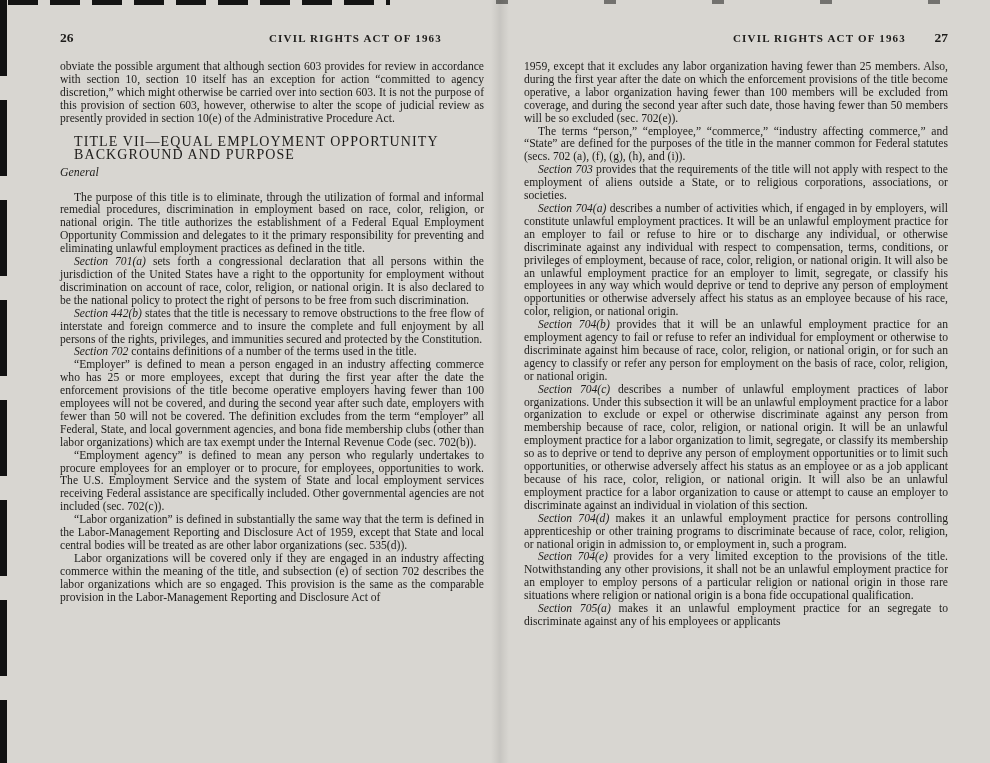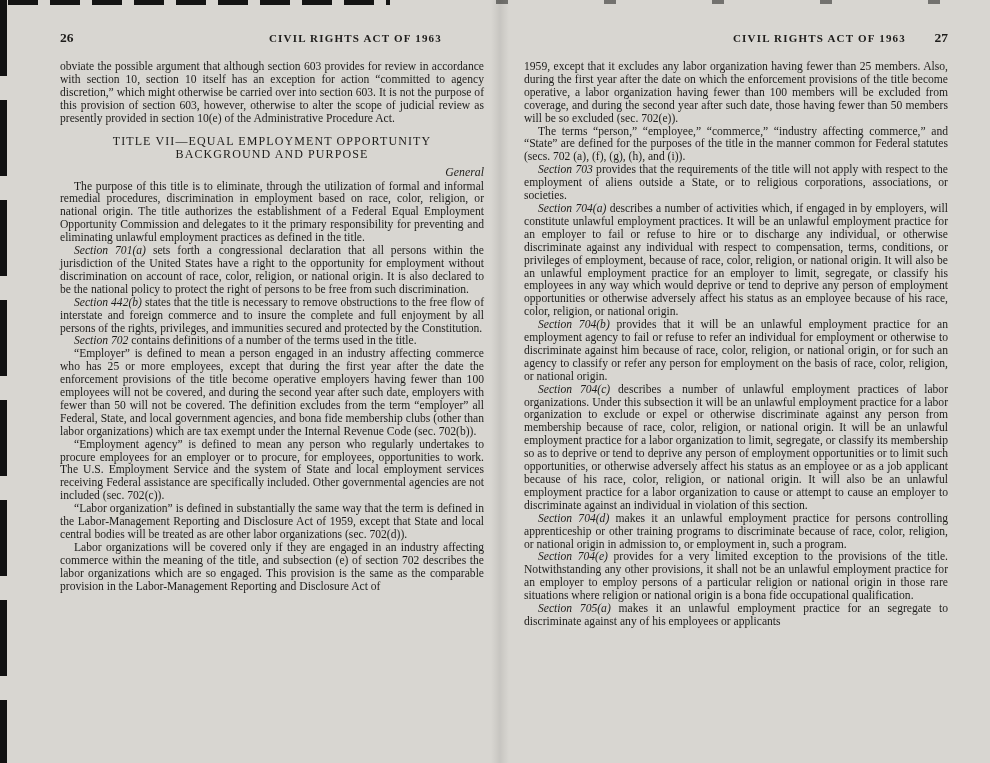--- a/index.html
+++ b/index.html
@@ -20,23 +20,23 @@
   .page{position:absolute;top:30px;width:424px;}
   .page-left{left:60px;}
   .page-right{left:524px;}
   .pagehead{display:flex;align-items:baseline;margin-bottom:15px;font-weight:bold;}
   .pagenum{font-size:13.5px;width:42px;}
   .page-right .pagenum{text-align:right;}
   .runtitle{flex:1;text-align:right;font-size:11px;letter-spacing:1.2px;font-weight:bold;}
   .para{margin:0;font-size:11.6px;line-height:12.9px;text-align:justify;text-indent:14px;}
   .para.noindent{text-indent:0;}
   .lead{font-style:italic;}
-  .heading{font-size:12px;letter-spacing:1.1px;text-align:center;
+  .heading{font-size:14px;letter-spacing:1.1px;
     margin:9px 14px 4px;line-height:13px;font-weight:normal;}
-  .subheading{font-style:italic;font-size:11.8px;margin:1px 0 1px;text-align:right;}
+  .subheading{font-style:italic;font-size:11.8px;margin:1px 0 12px;}
 </style>
 </head>
 <body>
 
 <div class="scan">
   <div class="edge-top"></div>
   <div class="edge-top-sparse"></div>
   <div class="edge-left"></div>
   <div class="gutter"></div>
 
@@ -51,21 +51,21 @@
 
     <div class="heading">TITLE VII—EQUAL EMPLOYMENT OPPORTUNITY BACKGROUND AND PURPOSE</div>
     <div class="subheading">General</div>
 
     <p class="para"><span>The purpose of this title is to eliminate, through the utilization of formal and informal remedial procedures, discrimination in employment based on race, color, religion, or national origin.  The title authorizes the establishment of a Federal Equal Employment Opportunity Commission and delegates to it the primary responsibility for preventing and eliminating unlawful employment practices as defined in the title.</span></p>
     <p class="para"><span class="lead">Section 701(a)</span><span> sets forth a congressional declaration that all persons within the jurisdiction of the United States have a right to the opportunity for employment without discrimination on account of race, color, religion, or national origin.  It is also declared to be the national policy to protect the right of persons to be free from such discrimination.</span></p>
     <p class="para"><span class="lead">Section 442(b)</span><span> states that the title is necessary to remove obstructions to the free flow of interstate and foreign commerce and to insure the complete and full enjoyment by all persons of the rights, privileges, and immunities secured and protected by the Constitution.</span></p>
     <p class="para"><span class="lead">Section 702</span><span> contains definitions of a number of the terms used in the title.</span></p>
     <p class="para"><span>“Employer” is defined to mean a person engaged in an industry affecting commerce who has 25 or more employees, except that during the first year after the date the enforcement provisions of the title become operative employers having fewer than 100 employees will not be covered, and during the second year after such date, employers with fewer than 50 will not be covered.  The definition excludes from the term “employer” all Federal, State, and local government agencies, and bona fide membership clubs (other than labor organizations) which are tax exempt under the Internal Revenue Code (sec. 702(b)).</span></p>
     <p class="para"><span>“Employment agency” is defined to mean any person who regularly undertakes to procure employees for an employer or to procure, for employees, opportunities to work.  The U.S. Employment Service and the system of State and local employment services receiving Federal assistance are specifically included.  Other governmental agencies are not included (sec. 702(c)).</span></p>
-    <p class="para"><span>“Labor organization” is defined in substantially the same way that the term is defined in the Labor-Management Reporting and Disclosure Act of 1959, except that State and local central bodies will be treated as are other labor organizations (sec. 702(d)).</span></p>
+    <p class="para"><span>“Labor organization” is defined in substantially the same way that the term is defined in the Labor-Management Reporting and Disclosure Act of 1959, except that State and local central bodies will be treated as are other labor organizations (sec. 535(d)).</span></p>
     <p class="para"><span>Labor organizations will be covered only if they are engaged in an industry affecting commerce within the meaning of the title, and subsection (e) of section 702 describes the labor organizations which are so engaged.  This provision is the same as the comparable provision in the Labor-Management Reporting and Disclosure Act of</span></p>
   </div>
 
   <div class="page page-right">
     <div class="pagehead">
       <span class="pagenum"></span>
       <span class="runtitle">CIVIL RIGHTS ACT OF 1963</span>
       <span class="pagenum">27</span>
     </div>
 

